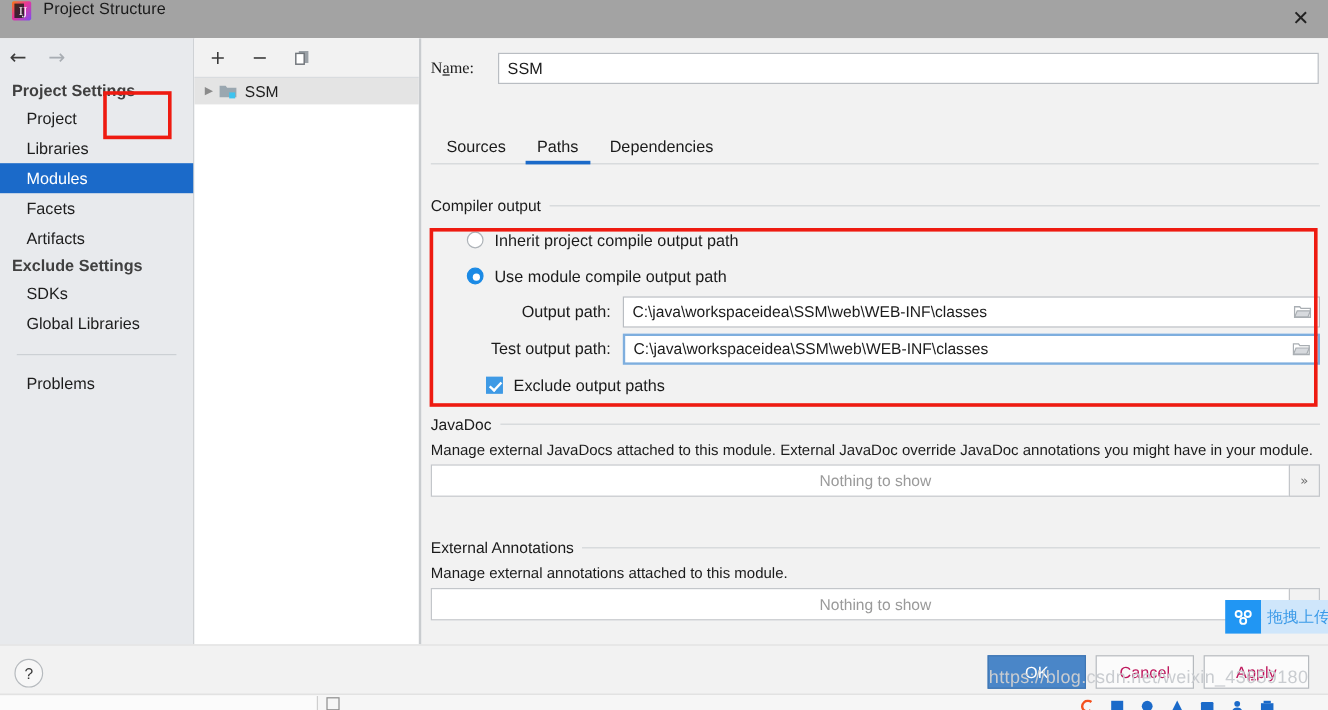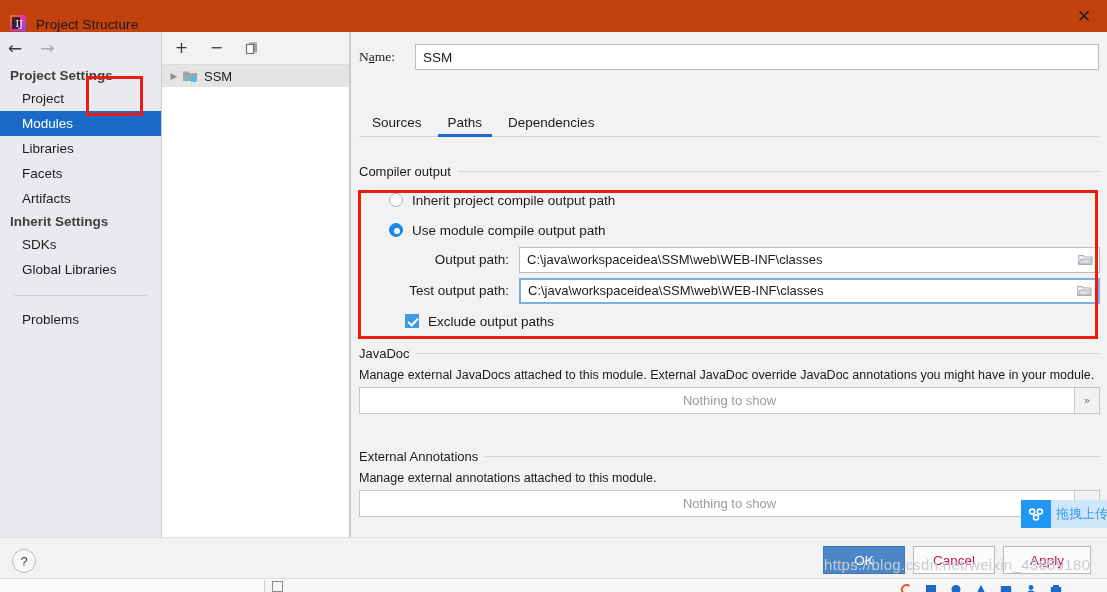--- a/index.html
+++ b/index.html
@@ -14,22 +14,22 @@
     position: relative;
     width: 1107px; height: 592px;
     background: #f0f0f0;
     overflow: hidden;
   }
 
   
   .titlebar {
     position: absolute; left: 0; top: 0;
     width: 1107px; height: 32px;
-    background: #c2410c;
-    display: flex; align-items: flex-end;
+    background: #a3a3a3;
+    display: flex; align-items: flex-start;
   }
   .titlebar-icon {
     width: 18px; height: 18px;
     margin-left: 9px; margin-right: 9px;
     position: relative; flex: none;
   }
   .titlebar-title {
     font-size: 13.5px; color: #1a1a1a;
     letter-spacing: .1px;
   }
@@ -403,26 +403,26 @@
   <div class="dialog-body">
 
     <div class="leftnav">
       <div class="nav-arrows">
         <span class="nav-arrow-back">←</span>
         <span class="nav-arrow-fwd">→</span>
       </div>
 
       <div class="nav-group-title">Project Settings</div>
       <div class="nav-item">Project</div>
+      <div class="nav-item">Libraries</div>
       <div class="nav-item selected">Modules</div>
-      <div class="nav-item">Libraries</div>
       <div class="nav-item">Facets</div>
       <div class="nav-item">Artifacts</div>
 
-      <div class="nav-group-title">Inherit Settings</div>
+      <div class="nav-group-title">Exclude Settings</div>
       <div class="nav-item">SDKs</div>
       <div class="nav-item">Global Libraries</div>
 
       <div class="nav-sep"></div>
       <div class="nav-item">Problems</div>
     </div>
 
     <div class="treepanel">
       <div class="tree-toolbar">
         <div class="tb-btn">+</div>

